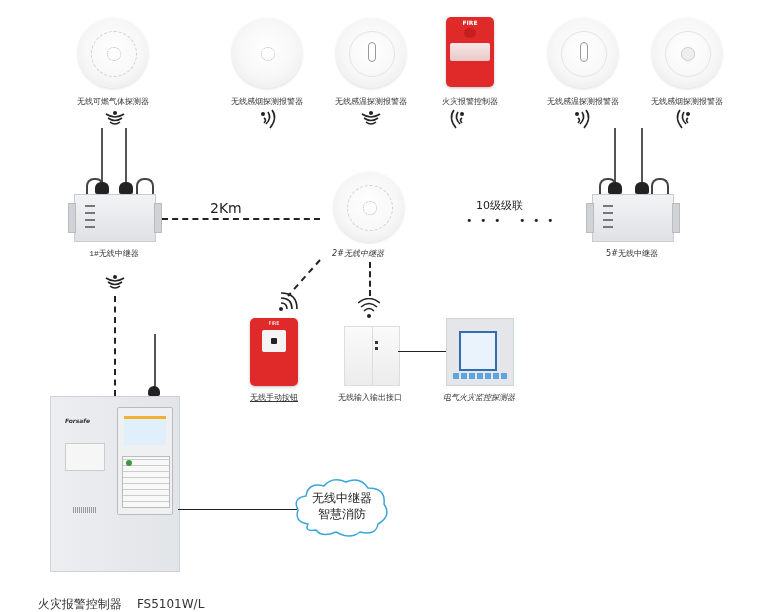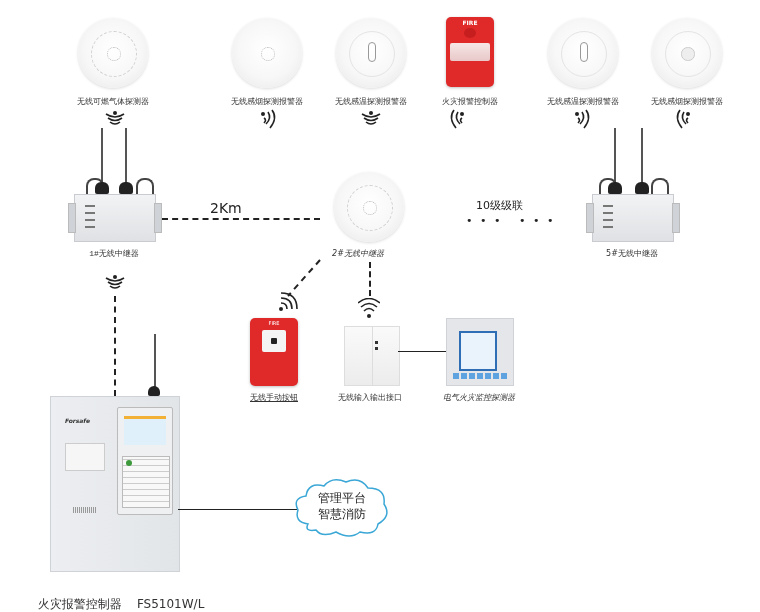--- a/index.html
+++ b/index.html
@@ -188,15 +188,15 @@
 <div class="abs" style="left:30px;top:582px;font-size:12px;color:#333;white-space:pre;">
   <span>火灾报警控制器</span>&nbsp;&nbsp;&nbsp;&nbsp;<span>FS5101W/L</span>
 </div>
 
 <div class="solid-h" style="left:178px;top:509px;width:120px;"></div>
 
 <svg class="abs" style="left:290px;top:474px;" width="104" height="66" viewBox="0 0 104 66">
   <path d="M18 50 Q4 48 8 36 Q2 24 16 22 Q18 8 34 12 Q42 2 56 8 Q70 2 78 14 Q96 14 94 30 Q102 42 88 50 Q86 62 70 58 Q60 66 46 58 Q32 64 26 56 Q14 58 18 50 Z" fill="#fff" stroke="#3aa7d6" stroke-width="1.5"></path>
 </svg>
 <div class="abs" style="left:308px;top:490px;width:68px;text-align:center;font-size:12px;line-height:16px;color:#222;">
-  <div>管理平台</div>
+  <div>无线中继器</div>
   <div>智慧消防</div>
 </div>
 
 </body></html>

